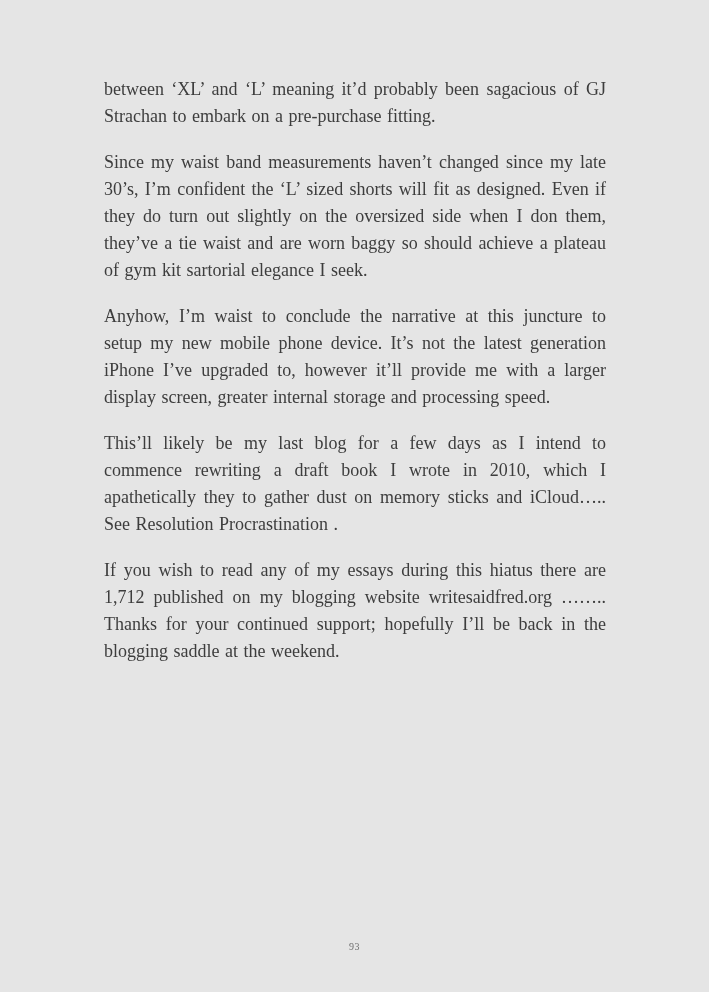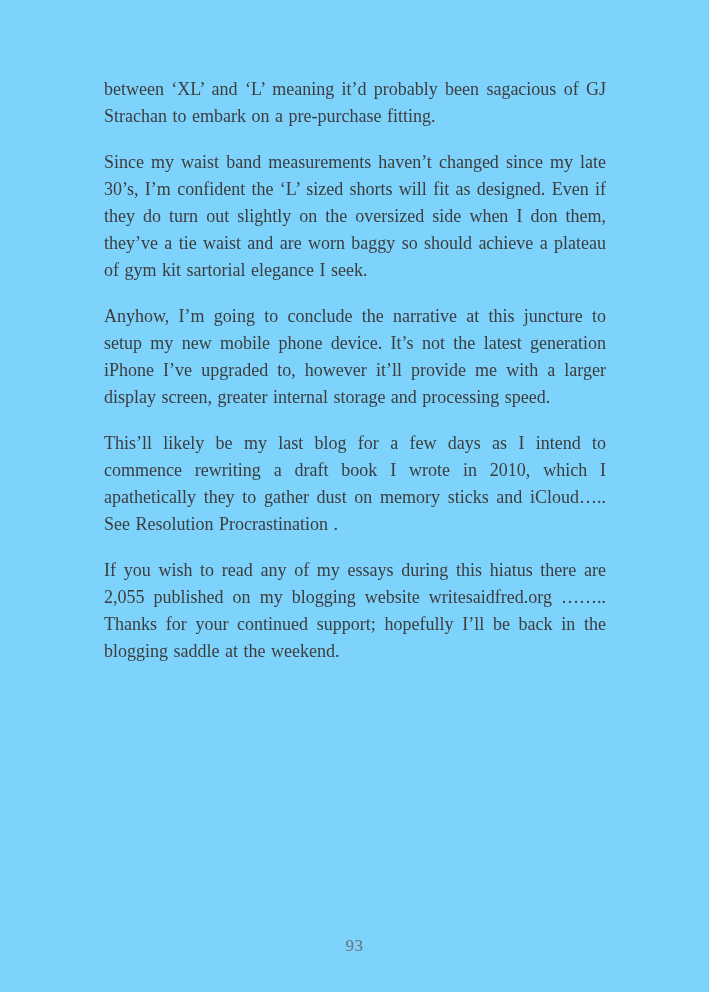--- a/index.html
+++ b/index.html
@@ -10,21 +10,21 @@
     width: 709px;
     height: 992px;
     background: #ffffff;
     position: relative;
     overflow: hidden;
     font-family: "Liberation Serif", serif;
   }
   .page {
     position: absolute;
     inset: 0;
-    background: #7dd3fc;
+    background: #e5e5e5;
   }
   .text-block {
     position: absolute;
     left: 104px;
     top: 76px;
     width: 502px;
   }
   .text-block p {
     margin: 0 0 19px 0;
     font-family: "Liberation Serif", serif;
@@ -37,35 +37,35 @@
   }
   .page-footer {
     position: absolute;
     left: 0;
     right: 0;
     top: 936px;
     text-align: center;
   }
   .page-number {
     font-family: "Liberation Serif", serif;
-    font-size: 17px;
+    font-size: 10px;
     color: #6e6e6e;
     letter-spacing: 0.5px;
   }
 </style>
 </head>
 <body>
 
 <div class="page">
 
   <div class="text-block">
     <p>between ‘XL’ and ‘L’ meaning it’d probably been sagacious of GJ Strachan to embark on a pre-purchase fitting.</p>
     <p>Since my waist band measurements haven’t changed since my late 30’s, I’m confident the ‘L’ sized shorts will fit as designed. Even if they do turn out slightly on the oversized side when I don them, they’ve a tie waist and are worn baggy so should achieve a plateau of gym kit sartorial elegance I seek.</p>
-    <p>Anyhow, I’m going to conclude the narrative at this juncture to setup my new mobile phone device. It’s not the latest generation iPhone I’ve upgraded to, however it’ll provide me with a larger display screen, greater internal storage and processing speed.</p>
+    <p>Anyhow, I’m waist to conclude the narrative at this juncture to setup my new mobile phone device. It’s not the latest generation iPhone I’ve upgraded to, however it’ll provide me with a larger display screen, greater internal storage and processing speed.</p>
     <p>This’ll likely be my last blog for a few days as I intend to commence rewriting a draft book I wrote in 2010, which I apathetically they to gather dust on memory sticks and iCloud….. See Resolution Procrastination .</p>
-    <p>If you wish to read any of my essays during this hiatus there are 2,055 published on my blogging website writesaidfred.org …….. Thanks for your continued support; hopefully I’ll be back in the blogging saddle at the weekend.</p>
+    <p>If you wish to read any of my essays during this hiatus there are 1,712 published on my blogging website writesaidfred.org …….. Thanks for your continued support; hopefully I’ll be back in the blogging saddle at the weekend.</p>
   </div>
 
   <div class="page-footer">
     <span class="page-number">93</span>
   </div>
 
 </div>
 
 </body></html>

